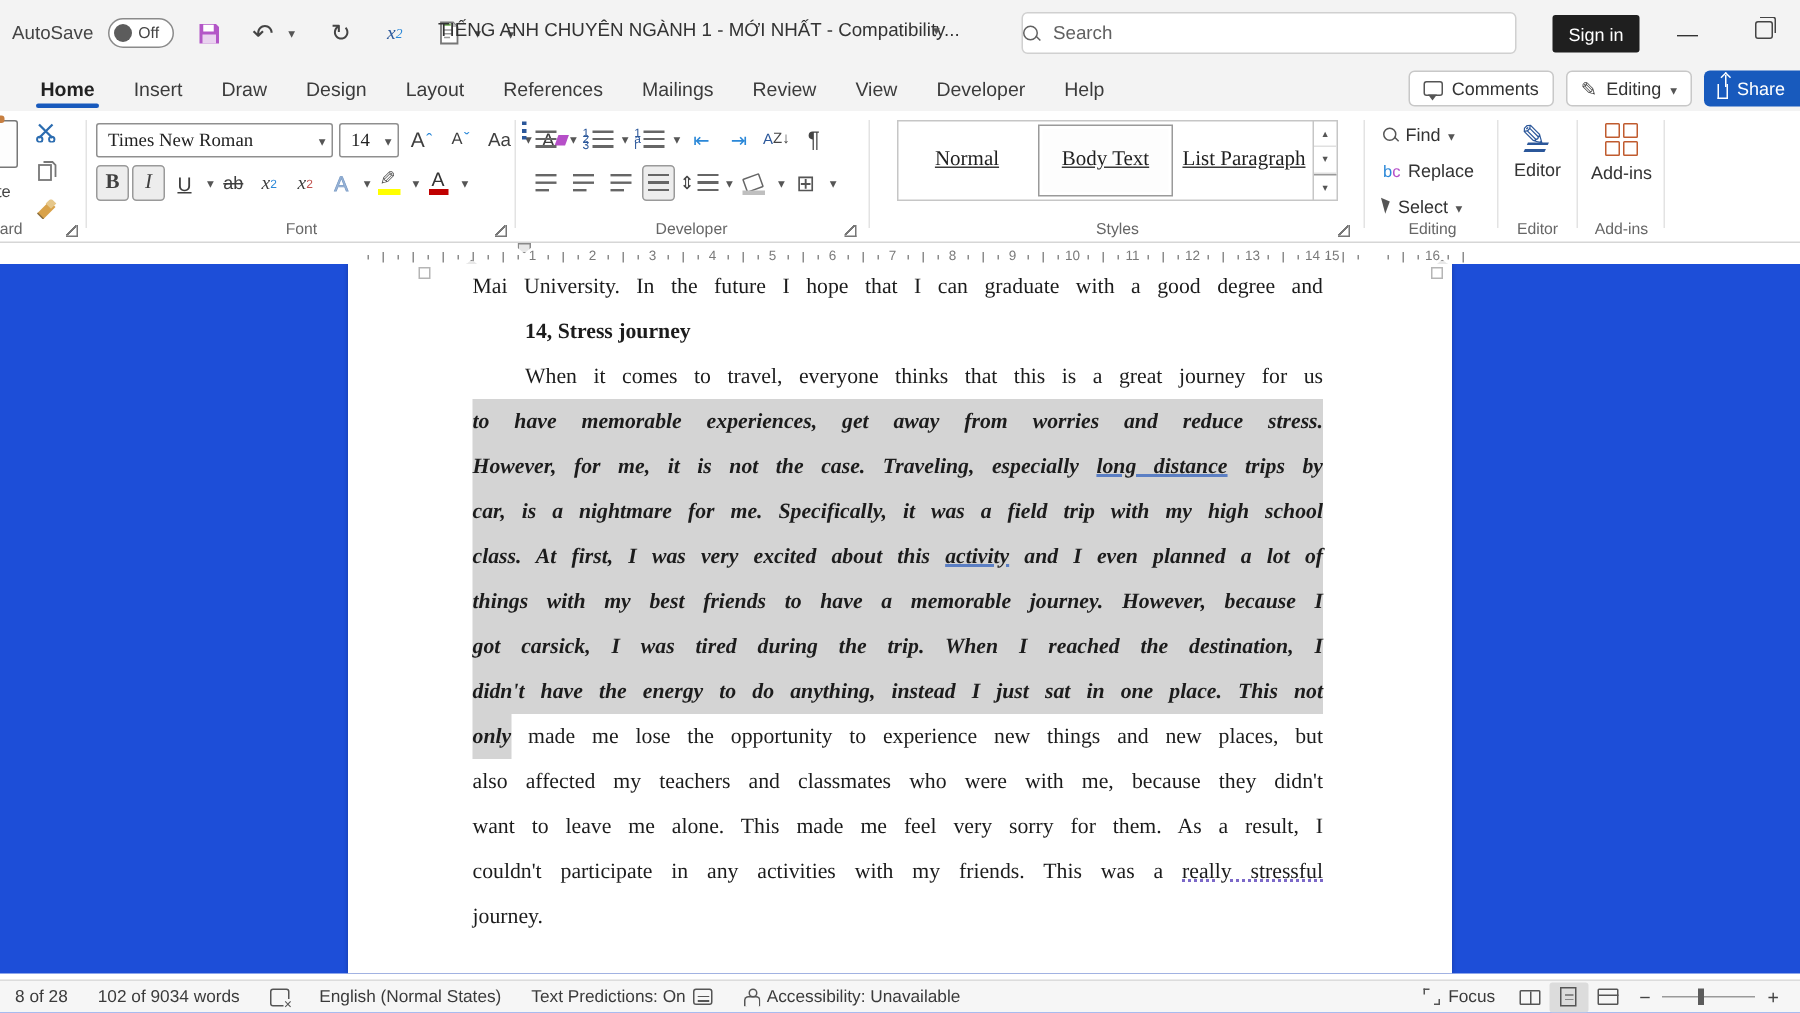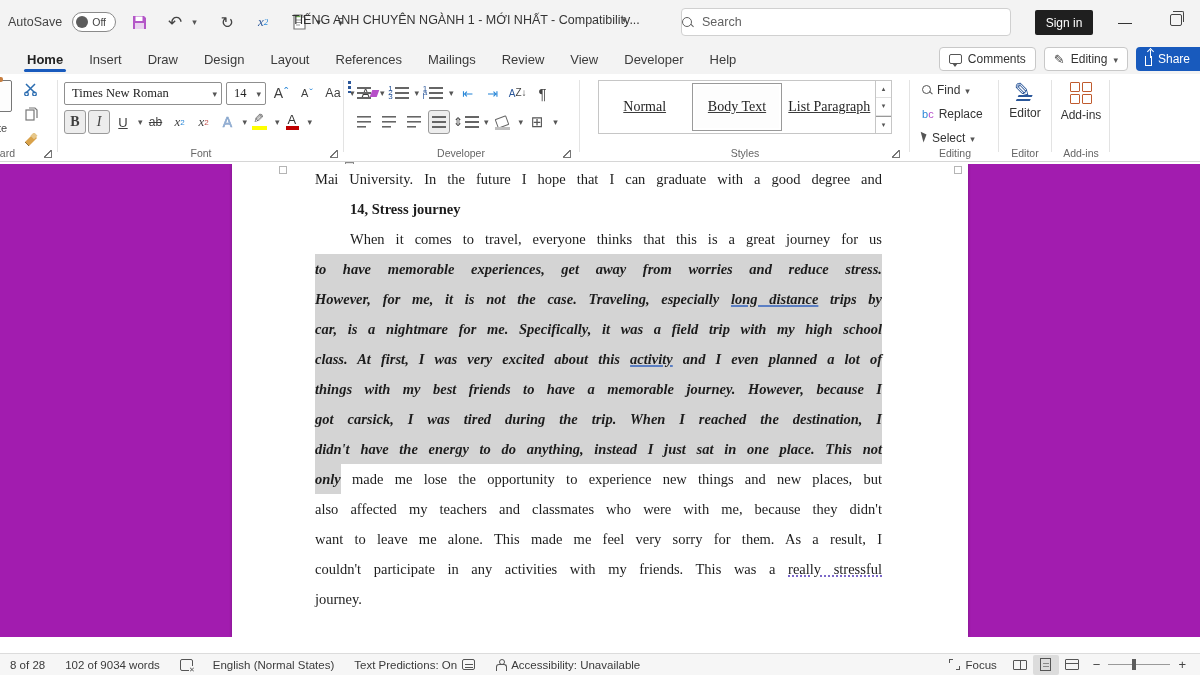--- a/index.html
+++ b/index.html
@@ -151,21 +151,21 @@
   .ruler { position:absolute; left:0; top:162px; width:1200px; height:18px; background:#fff; }
   .tick { position:absolute; background:#8c8c8c; }
   .tick.num { background:none; font-size:9px; color:#7a7a7a; transform:translateX(-50%); top:3px; }
   .tick.half { width:1px; height:7px; top:6px; }
   .tick.quart { width:1px; height:2.5px; top:8px; }
   .marker { position:absolute; background:#e8e8e8; border:1px solid #8a8a8a; width:9px; }
   .m-firstline { height:7px; clip-path:polygon(0 0,100% 0,100% 45%,50% 100%,0 45%); top:0; }
   .m-hang { height:7px; clip-path:polygon(50% 0,100% 55%,100% 100%,0 100%,0 55%); bottom:0; }
 
   
-  .canvas { position:absolute; left:0; top:164px; width:1200px; height:473px; background:#a21caf; overflow:hidden; }
+  .canvas { position:absolute; left:0; top:176px; width:1200px; height:473px; background:#1d4ed8; overflow:hidden; }
   .page { position:absolute; left:232px; top:0; width:736px; height:473px; background:#fff; box-shadow:0 0 3px rgba(0,0,0,.25); overflow:hidden; }
   .textcol { position:absolute; left:83px; top:0; width:567px; }
   .dl { font-family:"Liberation Serif",serif; font-size:14.5px; color:#1c1c1c; height:30px; line-height:30px; white-space:nowrap; }
   .dl.just { white-space:normal; text-align:justify; text-align-last:justify; }
   .dl.ind { text-indent:35px; }
   .dl.hlline { background:#d4d4d4; }
   .seg.b { font-weight:bold; }
   .seg.i { font-style:italic; }
   .seg.hl { background:#d4d4d4; padding:7px 0; }
   .seg.ub { text-decoration:underline; text-decoration-color:#5b7fc4; text-decoration-thickness:1.5px; }

